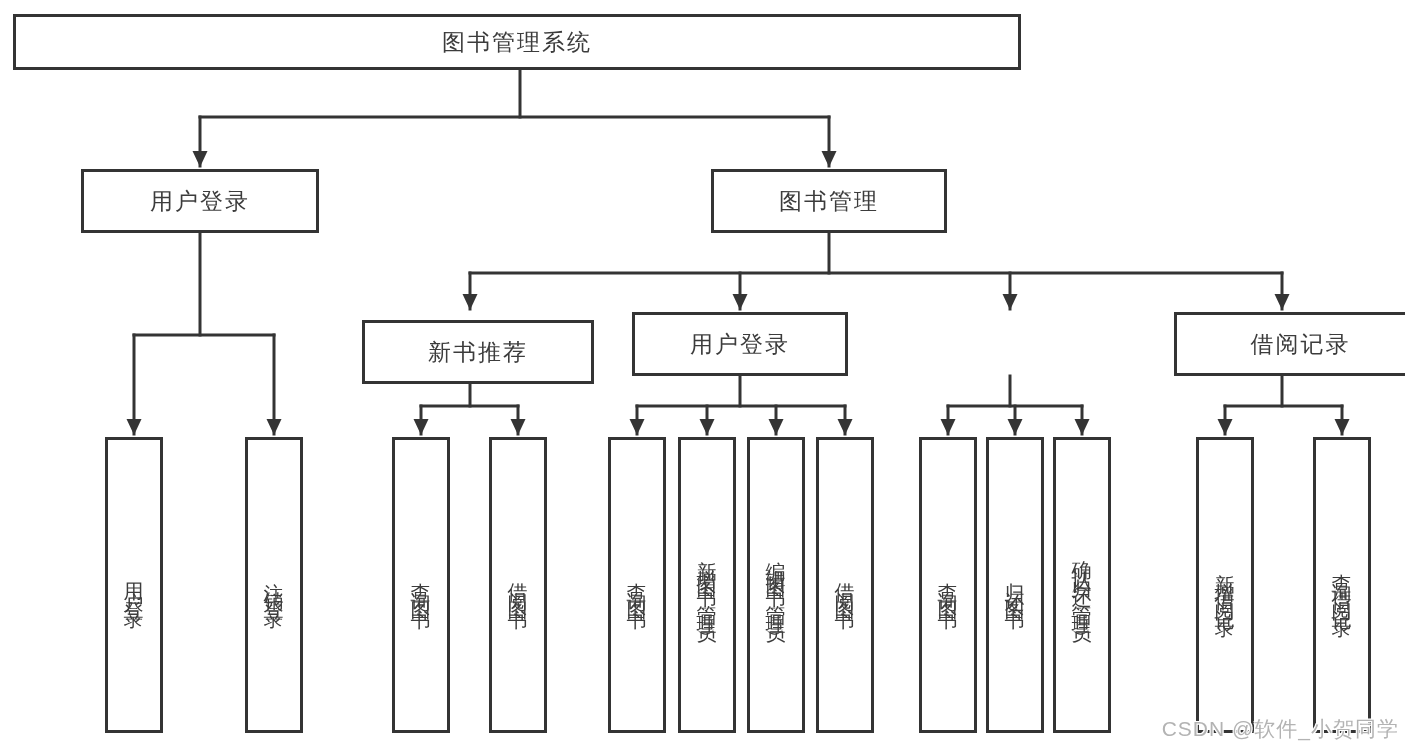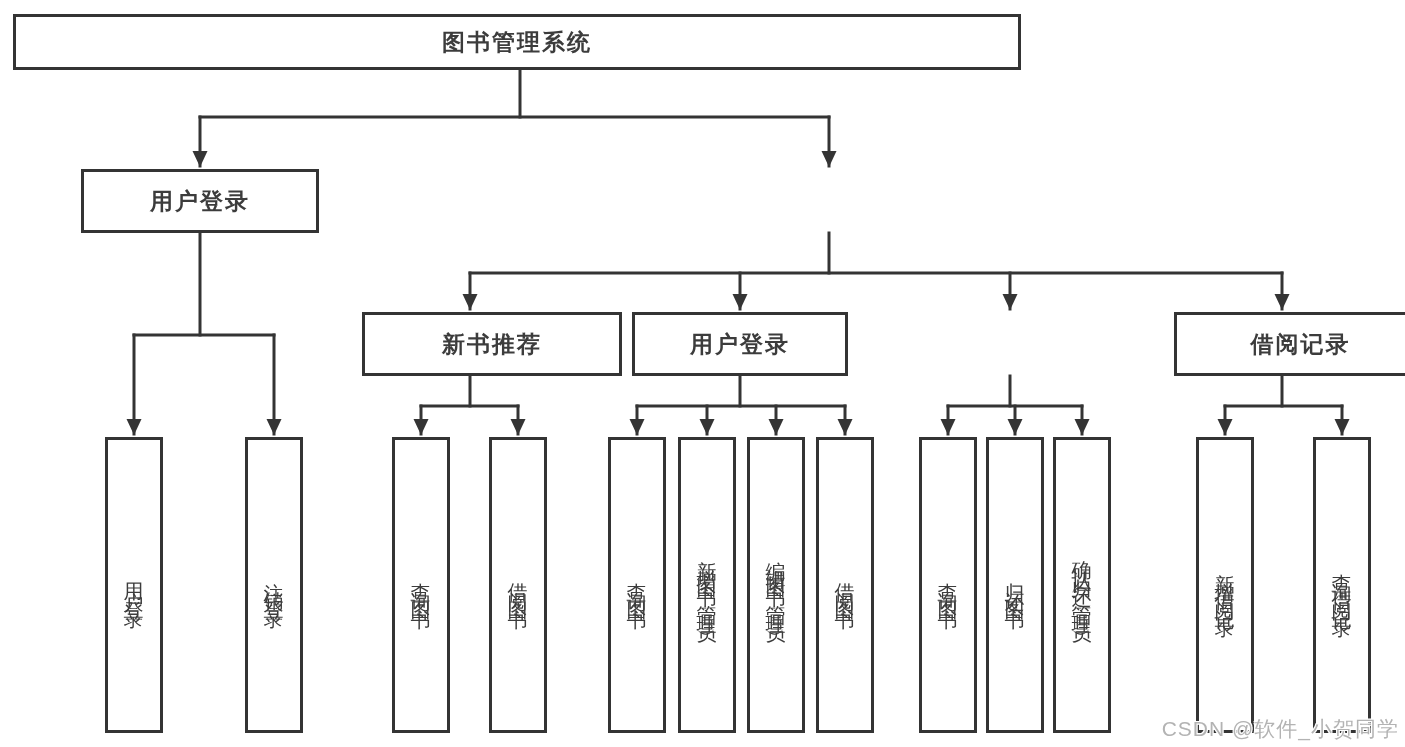--- a/index.html
+++ b/index.html
@@ -24,21 +24,20 @@
     background: #ffffff;
     display: flex;
     align-items: center;
     justify-content: center;
   }
   .h-box span {
     font-size: 23px;
     letter-spacing: 2px;
     white-space: nowrap;
     color: #3c3c3c;
-    font-weight: bold;
   }
   .v-box { width: 58px; height: 296px; }
   .v-box span {
     writing-mode: vertical-rl;
     text-orientation: mixed;
     font-size: 20px;
     letter-spacing: 9px;
     line-height: 50px;
     color: #3c3c3c;
   }
@@ -122,22 +121,25 @@
     </g>
   </svg>
 
   <div class="box h-box" style="left:13px;top:14px;width:1008px;height:56px">
     <span>图书管理系统</span>
   </div>
 
   <div class="box h-box" style="left:81px;top:169px;width:238px;height:64px">
     <span>用户登录</span>
   </div>
+  <div class="box h-box" style="left:711px;top:169px;width:236px;height:64px">
+    <span>图书管理</span>
+  </div>
 
-  <div class="box h-box" style="left:362px;top:312px;width:260px;height:64px">
+  <div class="box h-box" style="left:362px;top:320px;width:232px;height:64px">
     <span>新书推荐</span>
   </div>
   <div class="box h-box" style="left:632px;top:312px;width:216px;height:64px">
     <span>用户登录</span>
   </div>
   <div class="box h-box" style="left:1174px;top:312px;width:253px;height:64px">
     <span>借阅记录</span>
   </div>
 
   <div class="box v-box" style="left:105px;top:437px">

